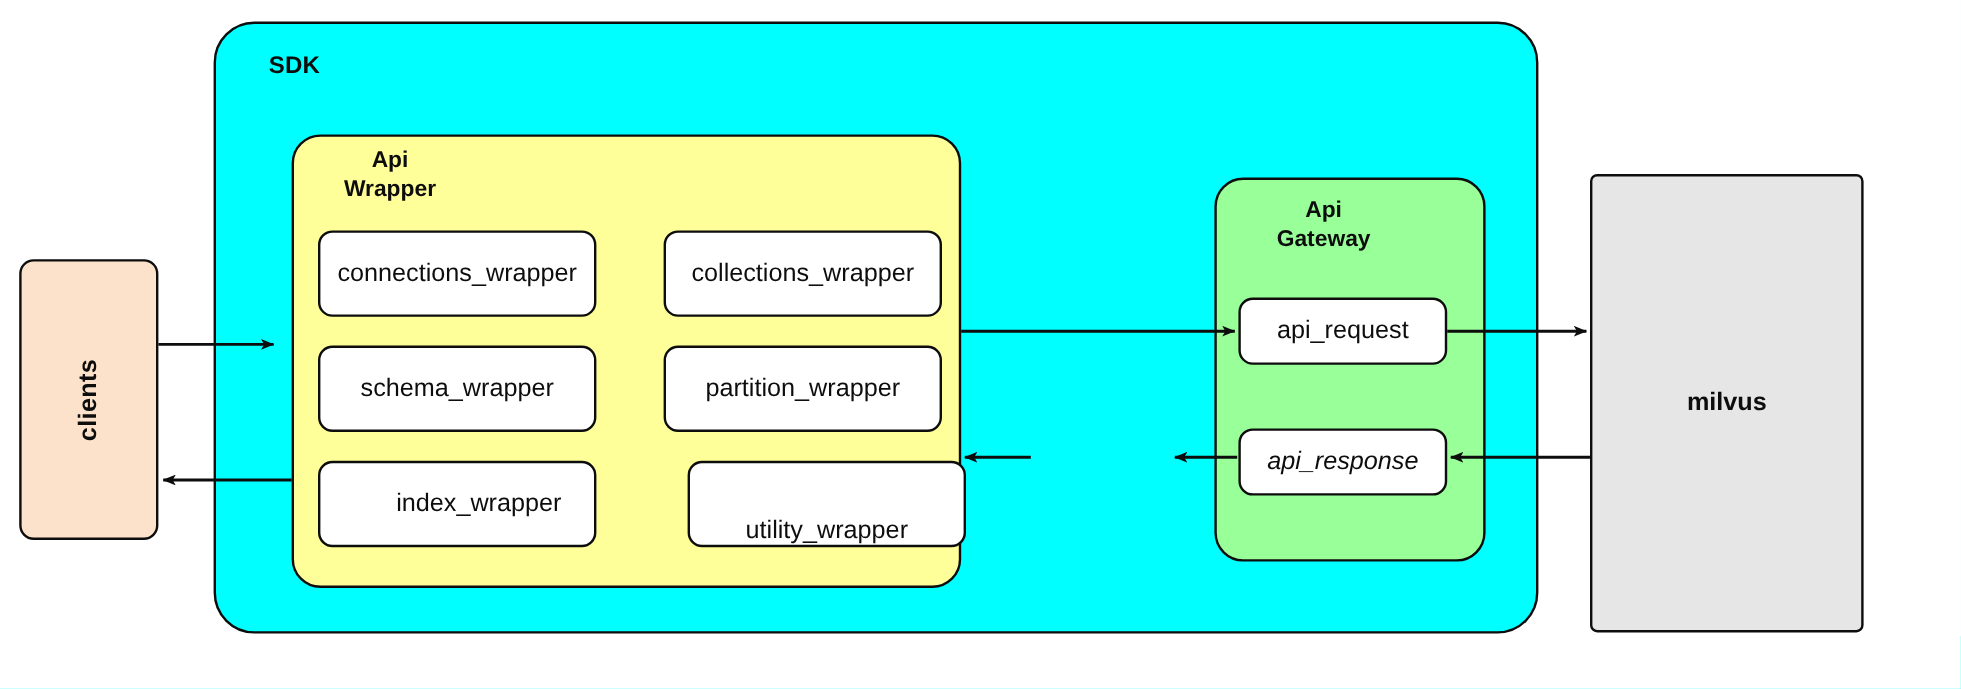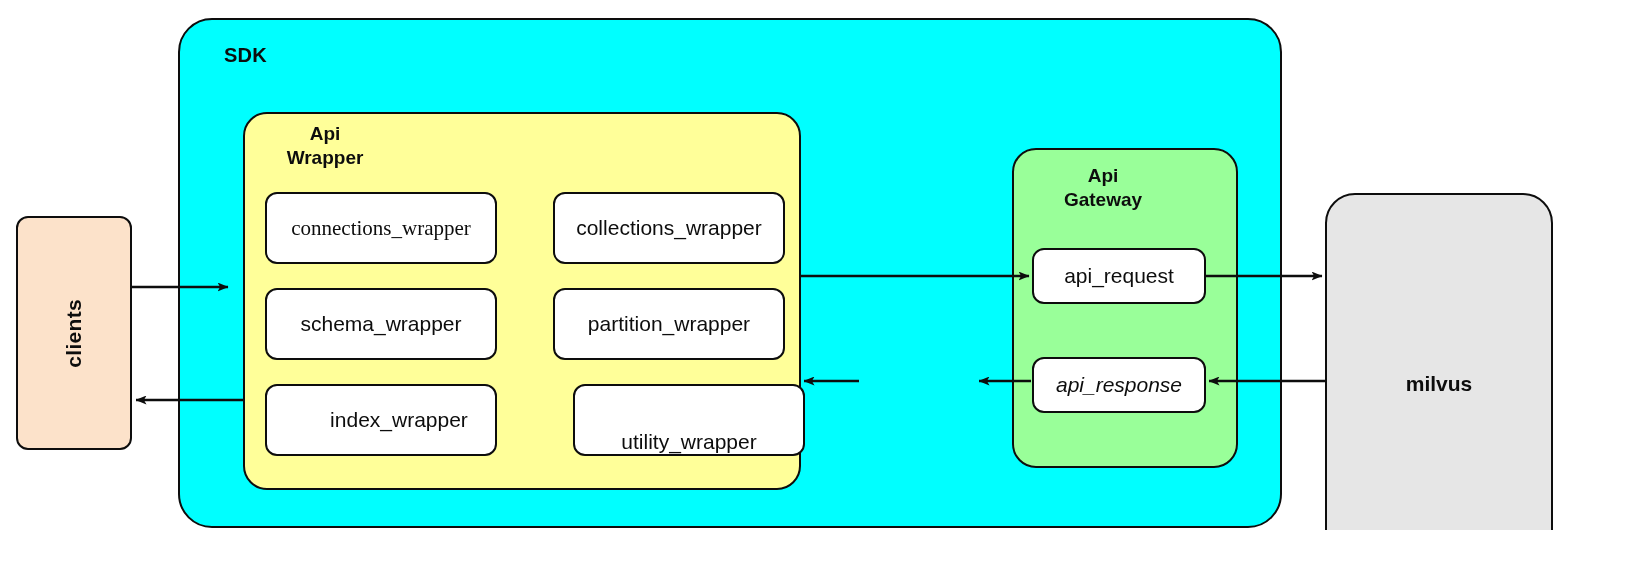--- a/index.html
+++ b/index.html
@@ -94,21 +94,21 @@
   }
 
   
   .wrapper-box {
     border-radius: 12px;
     font-size: 21px;
     background: #ffffff;
     width: 232px;
     height: 72px;
   }
-  #box-connections-wrapper { left: 265px; top: 192px; font-family: Liberation Serif, serif; }
+  #box-connections-wrapper { left: 265px; top: 192px; }
   #box-collections-wrapper { left: 553px; top: 192px; }
   #box-schema-wrapper      { left: 265px; top: 288px; }
   #box-partition-wrapper   { left: 553px; top: 288px; }
   #box-index-wrapper       { left: 265px; top: 384px; padding-left: 36px; }
   #box-utility-wrapper     { left: 573px; top: 384px; align-items: flex-end; }
 
   .gateway-box {
     border-radius: 12px;
     font-size: 21px;
     background: #ffffff;
@@ -143,23 +143,22 @@
     writing-mode: vertical-rl;
     transform: rotate(180deg);
     letter-spacing: .3px;
   }
 
   #box-milvus {
     left: 1325px;
     top: 145px;
     width: 228px;
     height: 382px;
-    border-radius: 30px;
+    border-radius: 6px;
     background: #e6e6e6;
-    margin-top: 48px;
   }
   #milvus-label {
     font-size: 21px;
     font-weight: bold;
   }
 
   
   #arrow-layer {
     position: absolute;
     left: 0;

